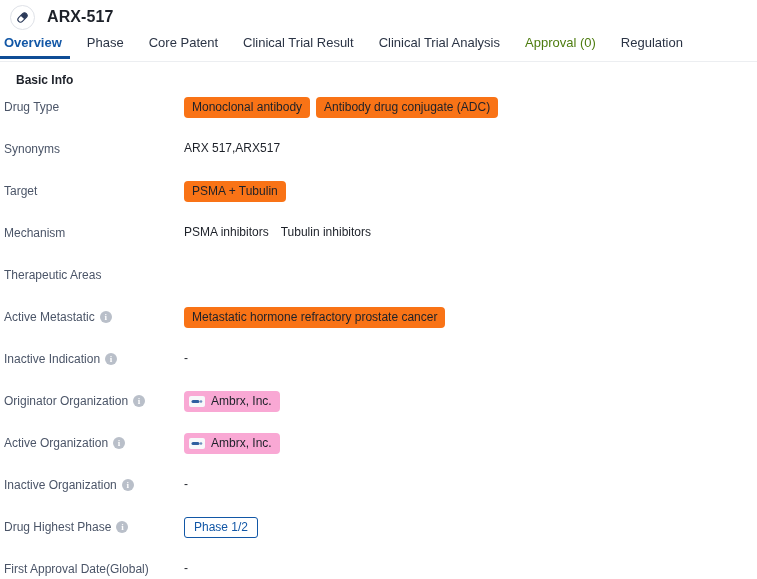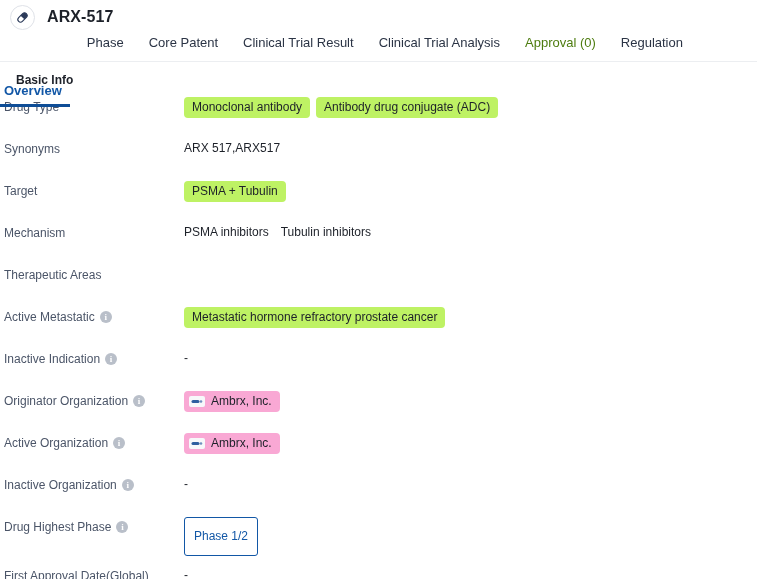--- a/index.html
+++ b/index.html
@@ -58,21 +58,20 @@
     padding: 3px 0 8px 0;
     margin-right: 25px;
     white-space: nowrap;
     cursor: pointer;
     position: relative;
   }
   .tab:first-child { margin-left: 4px; }
   .tab.active {
     color: #1257a6;
     font-weight: bold;
-    margin-top: 48px;
   }
   .tab.active::after {
     content: "";
     position: absolute;
     left: -8px;
     right: -8px;
     bottom: -1px;
     height: 3px;
     background: #0e4d96;
   }
@@ -112,21 +111,21 @@
     flex: 1 1 auto;
     display: flex;
     flex-wrap: wrap;
     align-items: center;
     gap: 6px;
     font-size: 12px;
     color: #1d2129;
     line-height: 18px;
   }
   .tag {
-    background: #bef264;
+    background: #f97316;
     border-radius: 4px;
     padding: 3px 8px;
     font-size: 12px;
     color: #1d2129;
     white-space: nowrap;
     line-height: 15px;
   }
   .plain-val {
     font-size: 12px;
     color: #1d2129;
@@ -157,21 +156,21 @@
     display: inline-flex;
     align-items: center;
     justify-content: center;
     flex: 0 0 auto;
   }
   .phase-badge {
     border: 1px solid #1257a6;
     border-radius: 3px;
     color: #1257a6;
     font-size: 12px;
-    padding: 11px 9px;
+    padding: 2px 9px;
     background: #ffffff;
     white-space: nowrap;
     line-height: 15px;
   }
   .info-icon {
     width: 12px;
     height: 12px;
     border-radius: 50%;
     background: #b9bfc9;
     color: #ffffff;

